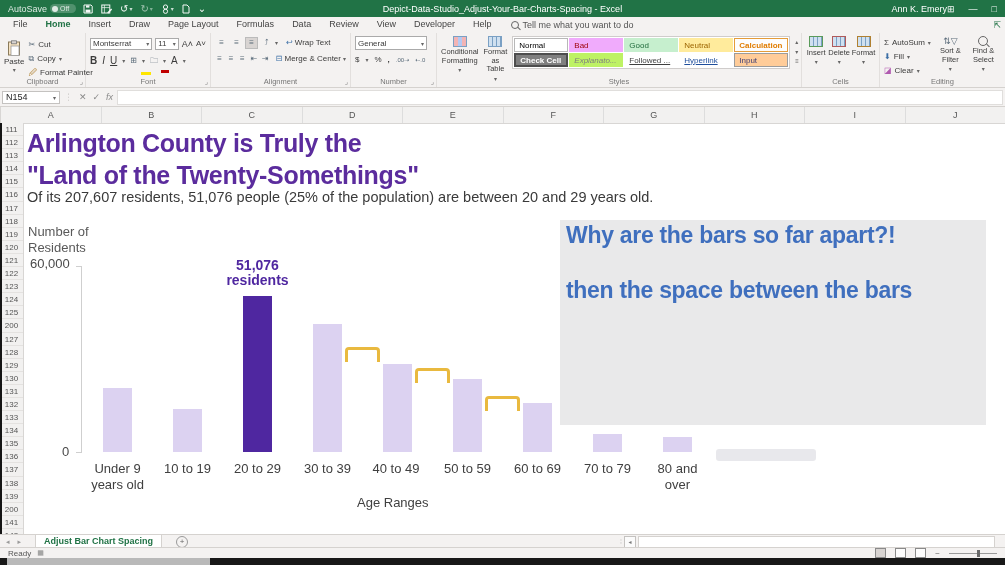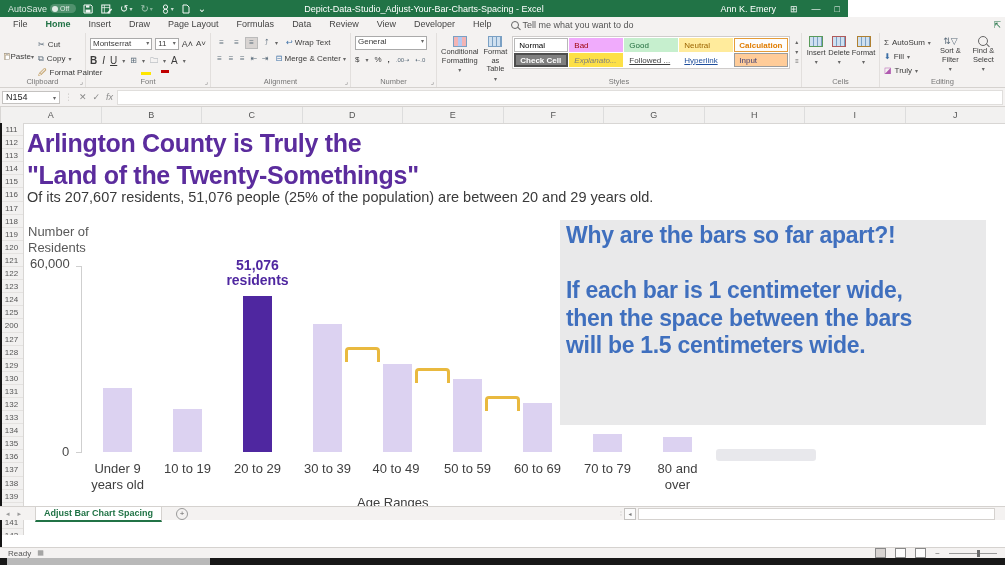--- a/index.html
+++ b/index.html
@@ -1,66 +1,66 @@
 <!DOCTYPE html>
 <html><head>
 <meta charset="utf-8">
 <style>
   html,body{margin:0;padding:0}
   body{width:1005px;height:565px;position:relative;overflow:hidden;background:#fff;
        font-family:"Liberation Sans",sans-serif;color:#262626}
   .abs{position:absolute}
   
-  .titlebar{left:0;top:0;width:848px;height:17px;background:#217346;display:flex;
+  .titlebar{left:0;top:0;width:1005px;height:17px;background:#217346;display:flex;
             align-items:center;padding:0 8px;box-sizing:border-box;gap:7px;color:#fff;font-size:9px}
   .autosave{display:flex;align-items:center;gap:3px;opacity:.85}
   .toggle{width:26px;height:9px;border-radius:5px;background:rgba(255,255,255,.25);
           display:flex;align-items:center;gap:2px;padding:0 2px;box-sizing:border-box}
   .toggle .dot{width:6px;height:6px;border-radius:50%;background:#fff}
   .toggle .tlabel{font-size:7px;color:#fff}
   .qat{display:flex;align-items:center;gap:8px;font-size:10px}
   .qat .ic{opacity:.95;display:flex;align-items:center;gap:1px}
   .qat .dd{font-size:6px;opacity:.8}
   .win-title{position:absolute;left:50%;transform:translateX(-50%);font-size:9px;white-space:nowrap}
-  .tb-right{margin-left:auto;display:flex;align-items:center;gap:14px;font-size:9px}
+  .tb-right{margin-left:auto;display:flex;align-items:center;gap:0;font-size:9px}
   .winctl{display:flex;gap:14px;font-size:9px;opacity:.95}
   
   .tabsrow{left:0;top:17px;width:1005px;height:16px;background:#f4f2f1;display:flex;
            align-items:center;padding:0 4px;box-sizing:border-box;font-size:9px;color:#444}
   .rtab{padding:18px 9px;cursor:default}
   .rtab.active{font-weight:bold;color:#217346;border-bottom:2px solid #217346}
   .tellme{display:flex;align-items:center;gap:4px;margin-left:10px;color:#555}
   .mag{width:6px;height:6px;border:1.1px solid #666;border-radius:50%;position:relative;display:inline-block}
   .mag::after{content:"";position:absolute;width:4px;height:1.1px;background:#666;transform:rotate(45deg);right:-3px;bottom:-1px}
   .share{margin-left:auto;color:#217346;font-size:9px}
   
   .ribbon{left:0;top:33px;width:1005px;height:55px;background:#f4f2f1;border-bottom:1px solid #d5d2cf;
           display:flex;box-sizing:border-box;font-size:8px;color:#3b3b3b}
   .rgroup{position:relative;border-right:1px solid #e2dfdd;box-sizing:border-box;height:100%;padding:3px 4px 11px 4px}
   .glabel{position:absolute;bottom:1px;left:0;right:0;text-align:center;font-size:7.5px;color:#777}
   .launch{position:absolute;bottom:1px;right:2px;font-size:7px;color:#888}
-  .bigbtn{display:flex;flex-direction:row;align-items:center;justify-content:center;width:30px;height:40px}
+  .bigbtn{display:flex;flex-direction:column;align-items:center;justify-content:center;width:30px;height:40px}
   .smallrow{display:flex;align-items:center;gap:3px;height:13px;white-space:nowrap}
   .ddarrow{font-size:6px;color:#666}
-  .combo{background:#fff;border:1px solid #aaa;display:flex;align-items:flex-start;justify-content:space-between;
+  .combo{background:#fff;border:1px solid #aaa;display:flex;align-items:center;justify-content:space-between;
          padding:0 2px;height:12px;box-sizing:border-box}
   .icbox{display:inline-flex;align-items:center;justify-content:center;width:13px;height:12px}
   .icbox.sel{background:#d8d4d2;border:1px solid #bbb;box-sizing:border-box}
   .alignglyph{font-size:8px;color:#5a6b7a;line-height:1}
   .underbar{display:inline-block;width:9px;height:3px;margin-left:-10px;margin-bottom:-7px}
   
   .gallery{display:grid;grid-template-columns:repeat(5,54px);grid-auto-rows:14px;gap:1px;border:1px solid #cfcccb;background:#fff;padding:1px}
   .gcell{font-size:8px;display:flex;align-items:center;padding:0 4px;border:1px solid transparent;white-space:nowrap;overflow:hidden}
   .st-normal{background:#fff;border-color:#b8b8b8;color:#000}
   .st-bad{background:#f0abfc;color:#9c0006}
   .st-good{background:#c6efce;color:#1f6b3b}
   .st-neutral{background:#ffeb9c;color:#9c6500}
   .st-calculation{background:#fdfdfd;border-color:#e49c39;color:#e07c00;font-weight:bold}
   .st-check{background:#7f7f7f;border:2px solid #4d4d4d;color:#fff;font-weight:bold}
-  .st-explanatory{background:#fde047;color:#7f7f7f;font-style:italic}
+  .st-explanatory{background:#bef264;color:#7f7f7f;font-style:italic}
   .st-followed{background:#fff;color:#3f3f3f;text-decoration:underline}
   .st-hyperlink{background:#fff;color:#1f4e9c;text-decoration:underline}
   .st-input{background:#ffcc99;border-color:#9c9c9c;color:#3f3f76}
   .cellbtn{display:flex;flex-direction:column;align-items:center;width:23px;font-size:7.5px;gap:1px}
   .cgrid{width:12px;height:9px;border:1px solid #7aa0c4;background:
          repeating-linear-gradient(90deg,#cfe0f0 0 3px,#7aa0c4 3px 4px)}
   
   .fbar{left:0;top:88px;width:1005px;height:19px;background:#f4f2f1;display:flex;align-items:center;
         padding:2px 2px;box-sizing:border-box;gap:4px;font-size:9px;border-bottom:1px solid #d5d2cf}
   .namebox{width:58px;height:13px;background:#fff;border:1px solid #c4c2c0;display:flex;align-items:center;
@@ -86,21 +86,21 @@
   .xlab{position:absolute;font-size:13px;color:#404040;text-align:center;white-space:pre-line;line-height:16px}
   .xaxis-title{left:357px;top:495px;font-size:13px;color:#404040}
   .anno{position:absolute;font-size:14px;font-weight:bold;color:#4f27a0;text-align:center;white-space:pre-line;line-height:15px}
   .bracket{position:absolute;border-style:solid;border-color:#e9b93f;border-width:3.5px 3.5px 0 3.5px;
            border-radius:4px 4px 0 0;box-sizing:border-box}
   .callout{left:560px;top:220px;width:426px;height:205px;background:#e9e9ea;padding:2px 0 0 6px;box-sizing:border-box}
   .callout .line{font-size:23px;font-weight:bold;color:#3f6fbe;line-height:27.5px;white-space:nowrap;letter-spacing:-.3px}
   .callout .line:empty{height:27.5px}
   .watermark{left:716px;top:449px;width:100px;height:12px;background:rgba(190,190,200,.35);border-radius:3px}
   
-  .tabbar{left:0;top:506px;width:1005px;height:14px;background:#f4f2f1;border-top:1px solid #d5d2cf;
+  .tabbar{left:0;top:534px;width:1005px;height:14px;background:#f4f2f1;border-top:1px solid #d5d2cf;
           display:flex;align-items:center;font-size:9px;color:#666;box-sizing:border-box}
   .navarrows{padding:0 6px;color:#9a9a9a;font-size:7px;letter-spacing:8px}
   .sheettab{background:#fff;border:1px solid #d5d2cf;border-bottom:2px solid #217346;color:#217346;
             font-weight:bold;padding:0 8px;height:13px;line-height:12px}
   .addsheet{margin-left:14px;width:10px;height:10px;border:1px solid #9a9a9a;border-radius:50%;
             display:flex;align-items:center;justify-content:center;font-size:8px;color:#666}
   .hscroll{margin-left:auto;display:flex;align-items:center;gap:2px;margin-right:10px}
   .hs-left{width:10px;height:10px;border:1px solid #c4c2c0;background:#fbfbfb;font-size:6px;color:#777;
            display:flex;align-items:center;justify-content:center}
   .hs-track{width:355px;height:10px;background:#fff;border:1px solid #d5d2cf}
@@ -372,21 +372,21 @@
             <span>AutoSum</span>
             <span class="ddarrow">▾</span>
           </div>
         <div class="smallrow">
             <span style="color:#3b6ea5">⬇</span>
             <span>Fill</span>
             <span class="ddarrow">▾</span>
           </div>
         <div class="smallrow">
             <span style="color:#b05ab0">◪</span>
-            <span>Truly</span>
+            <span>Clear</span>
             <span class="ddarrow">▾</span>
           </div>
       </div>
       <div class="cellbtn" style="width:27px">
         <span style="font-size:9px;color:#5a6b7a">⇅▽</span>
         <span style="text-align:center;line-height:1.15">Sort &amp; Filter</span>
           <span class="ddarrow">▾</span>
       </div>
       <div class="cellbtn" style="width:27px">
         <span class="mag" style="width:8px;height:8px"></span>
@@ -504,23 +504,21 @@
     <div class="bracket" style="left: 415px; top: 368px; width: 35px; height: 15px; border-color: rgb(233, 185, 63);"></div>
     <div class="bracket" style="left: 485px; top: 396px; width: 35px; height: 15px; border-color: rgb(233, 185, 63);"></div>
   </div>
 
 <div class="abs xaxis-title">Age Ranges</div>
 
 <div class="abs callout">
   <div id="callout-lines">
       <div class="line">Why are the bars so far apart?!</div>
       <div class="line"></div>
-      <div class="line">If each bar is 1 centimeter wide,</div>
       <div class="line">then the space between the bars</div>
-      <div class="line">will be 1.5 centimeters wide.</div>
     </div>
 </div>
 <div class="abs watermark"></div>
 
 <div class="abs tabbar">
   <span class="navarrows"><span>◂</span><span>▸</span></span>
   <span class="sheettab">Adjust Bar Chart Spacing</span>
   <span class="addsheet">+</span>
   <span class="hscroll">
     <span style="color:#c9c7c5;font-size:7px">⁞</span>

